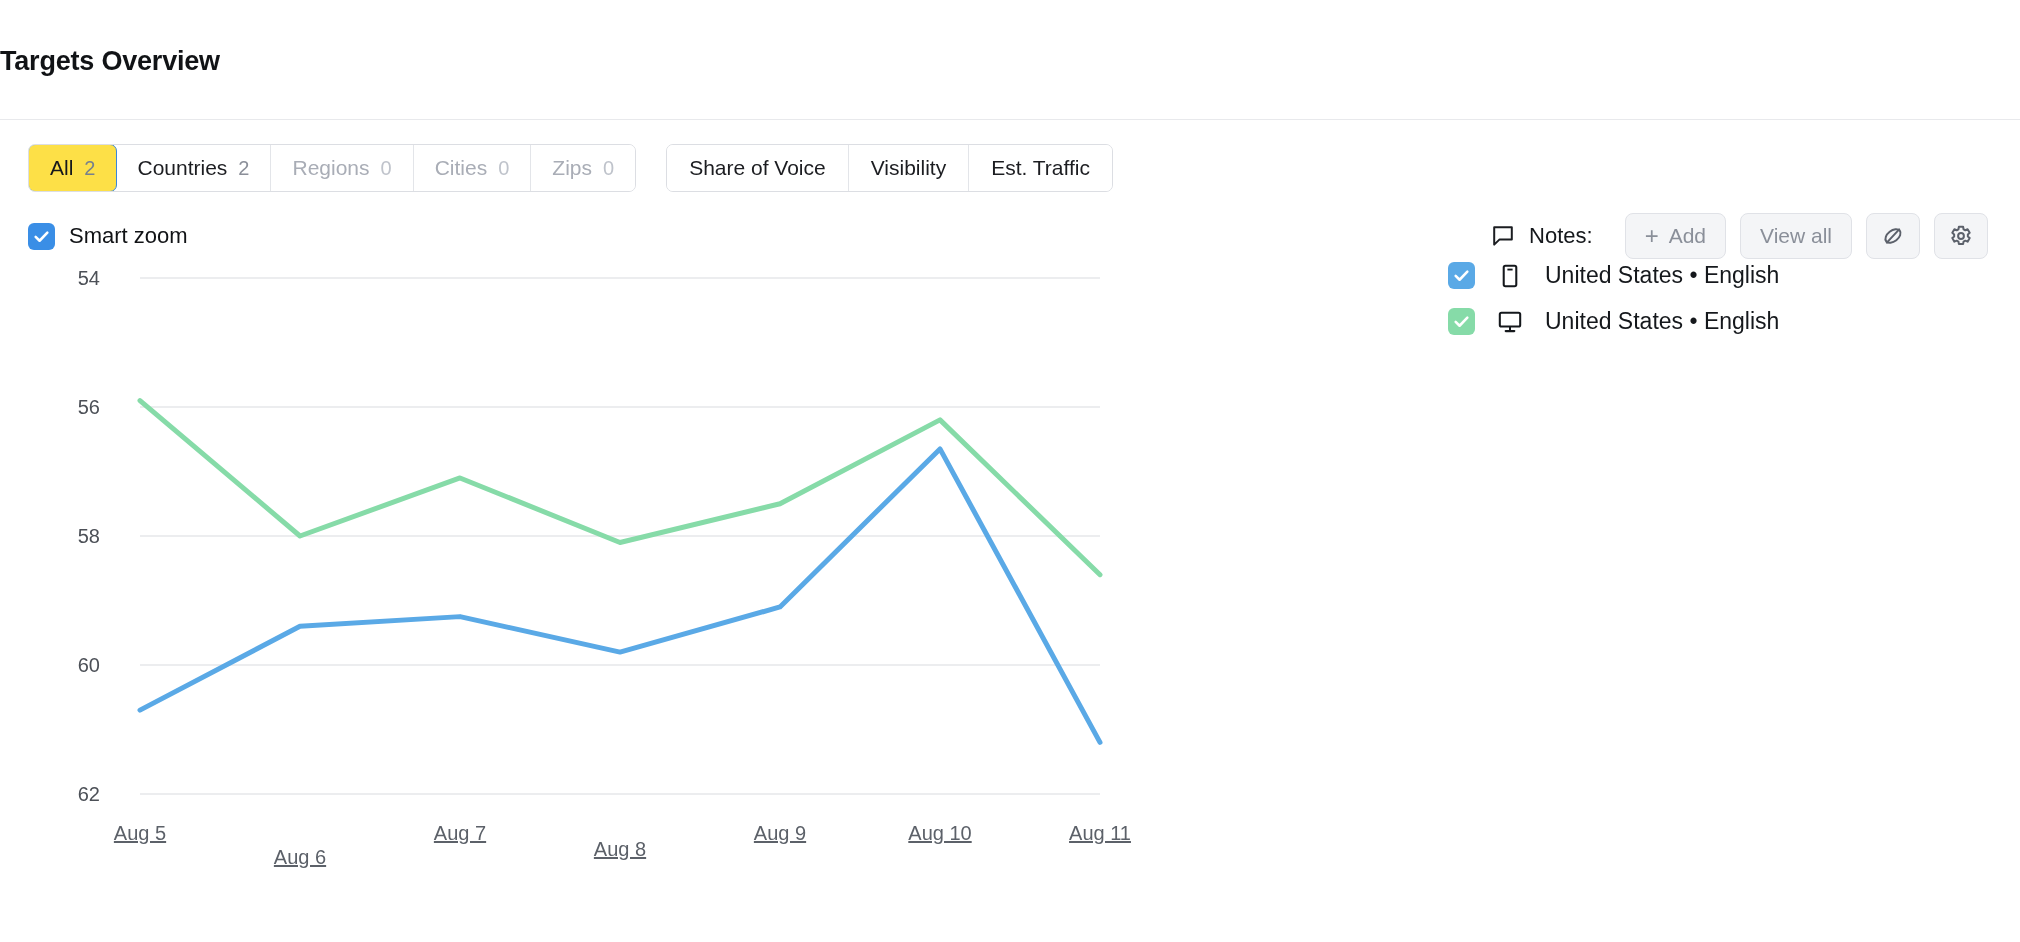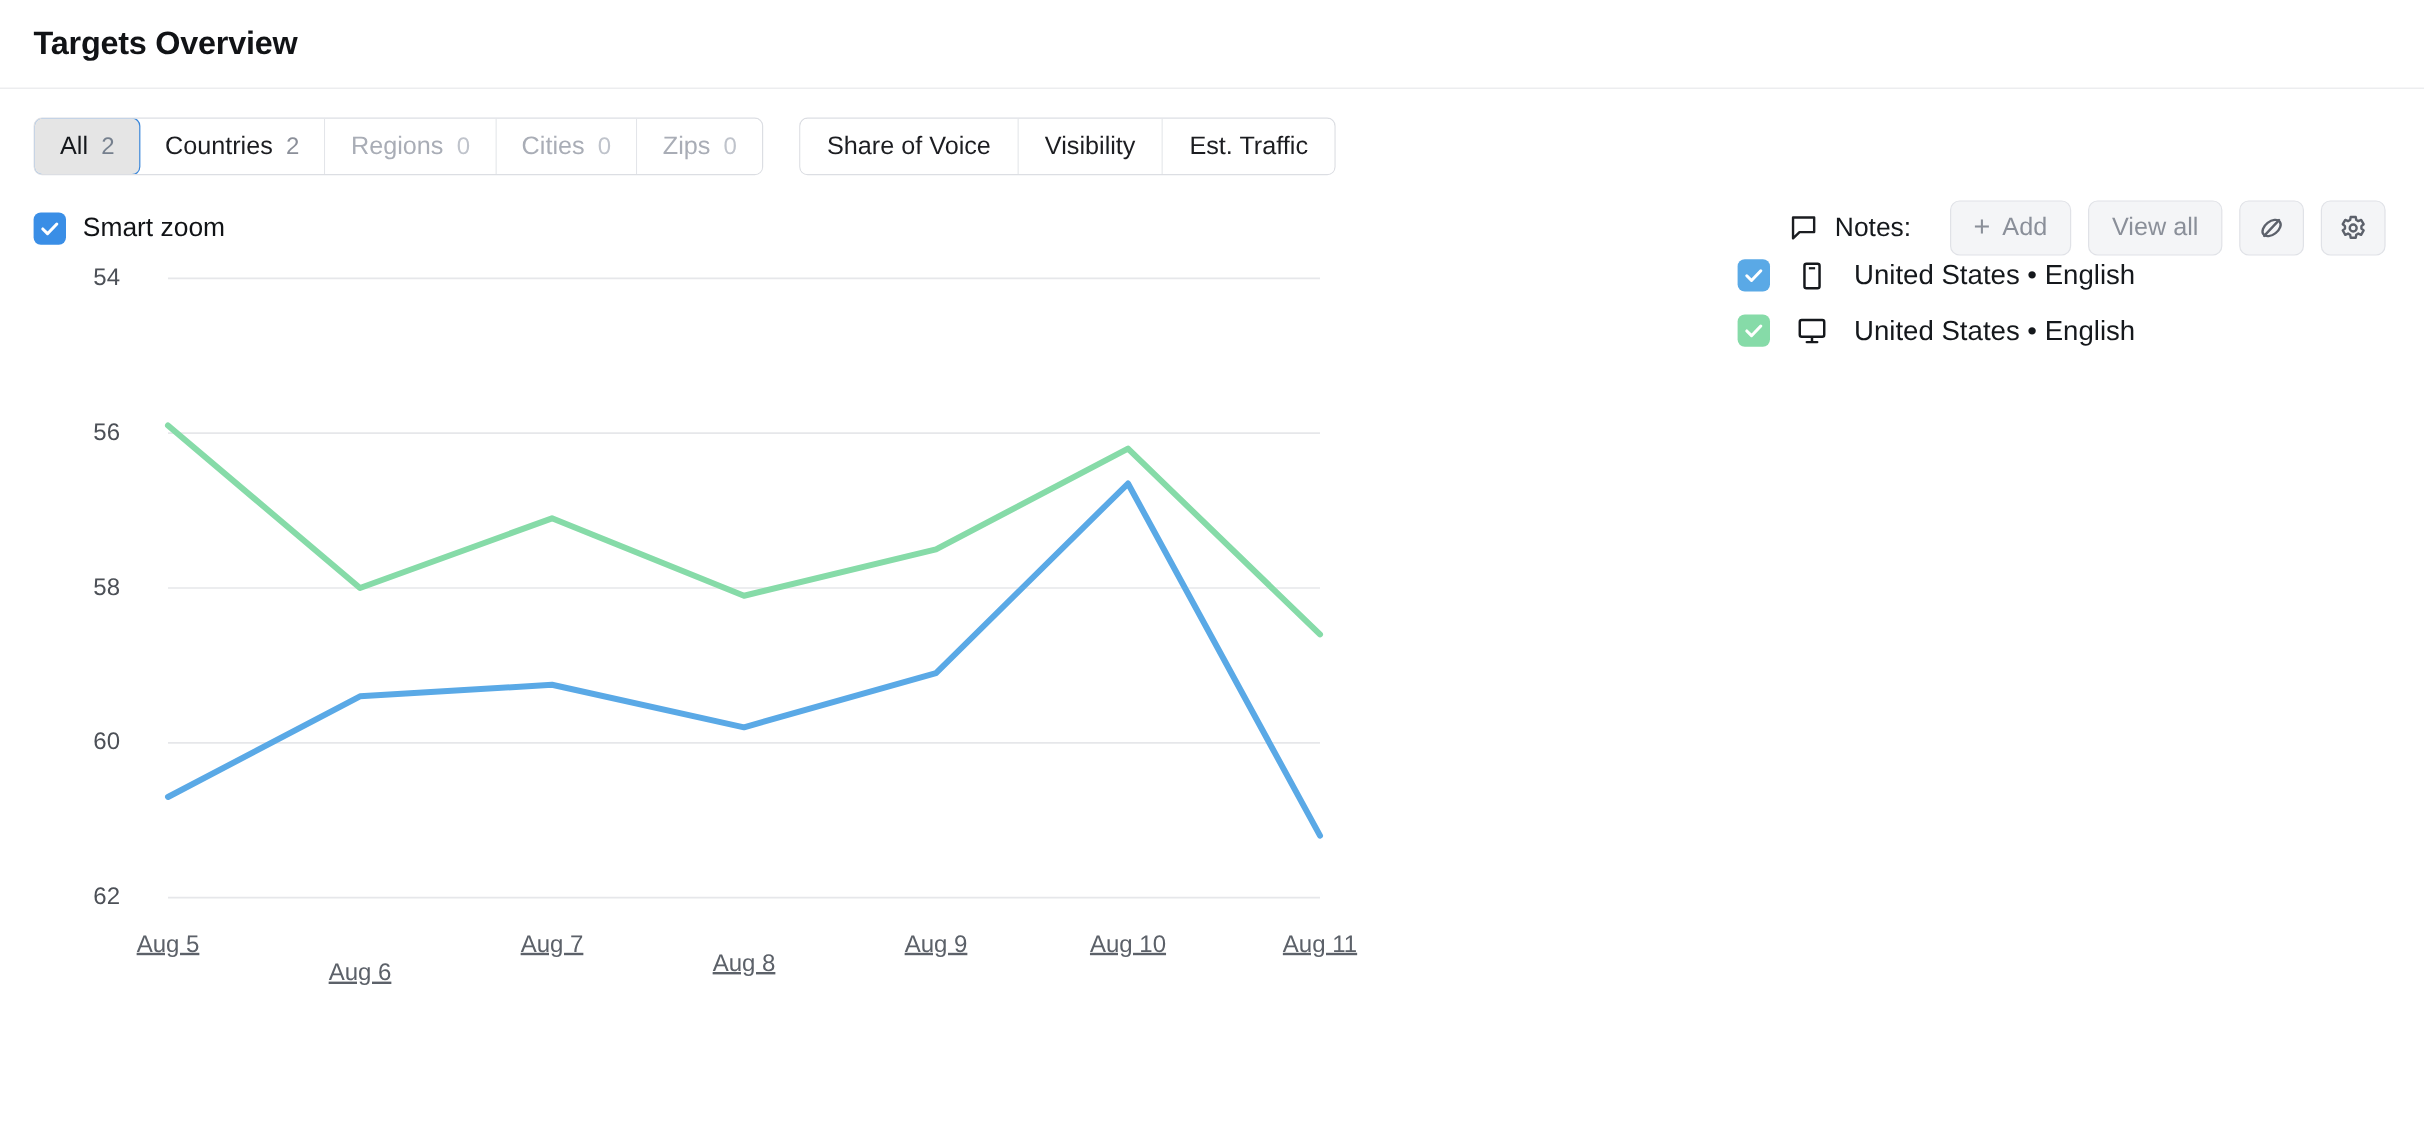--- a/index.html
+++ b/index.html
@@ -7,23 +7,23 @@
     width: 2020px; height: 942px;
     background: #ffffff;
     font-family: "Liberation Sans", sans-serif;
     color: #1a1a1a;
     overflow: hidden;
   }
 
   
   .page-header {
     height: 74px;
-    display: flex; align-items: center;
-    padding-left: 28px;
+    display: flex; align-items: flex-start;
     border-bottom: 1px solid #e8e9ec;
+    margin-top: 46px;
   }
   .page-title { font-size: 27px; font-weight: bold; letter-spacing: -0.2px; color: #111316; }
 
   
   .controls-row {
     display: flex; align-items: center;
     padding: 24px 0 0 28px;
     gap: 30px;
   }
 
@@ -43,21 +43,21 @@
     border-right: 1px solid #e3e5e9;
     background: #fff;
     cursor: pointer;
     white-space: nowrap;
   }
   .segmented .seg:last-child { border-right: none; }
   .segmented .seg .cnt { color: #8b8f99; font-size: 20px; }
   .segmented .seg.muted { color: #a9adb6; }
   .segmented .seg.muted .cnt { color: #bfc3cb; }
   .segmented .seg.active {
-    background: #e5e5e5;
+    background: #fde047;
     color: #15181c;
     border: 1px solid #3a86d9;
     border-radius: 7px;
     margin: -1px;
     position: relative; z-index: 2; text-align: center;
   }
   .segmented .seg.active .cnt { color: #76808e; }
 
   .seg-group-2 { height: 48px; }
   .seg-group-2 .seg { padding: 0 22px; }

